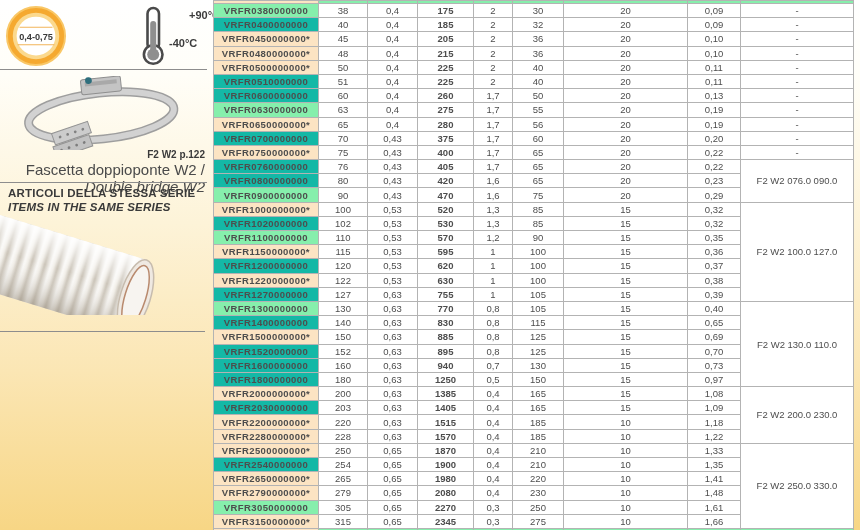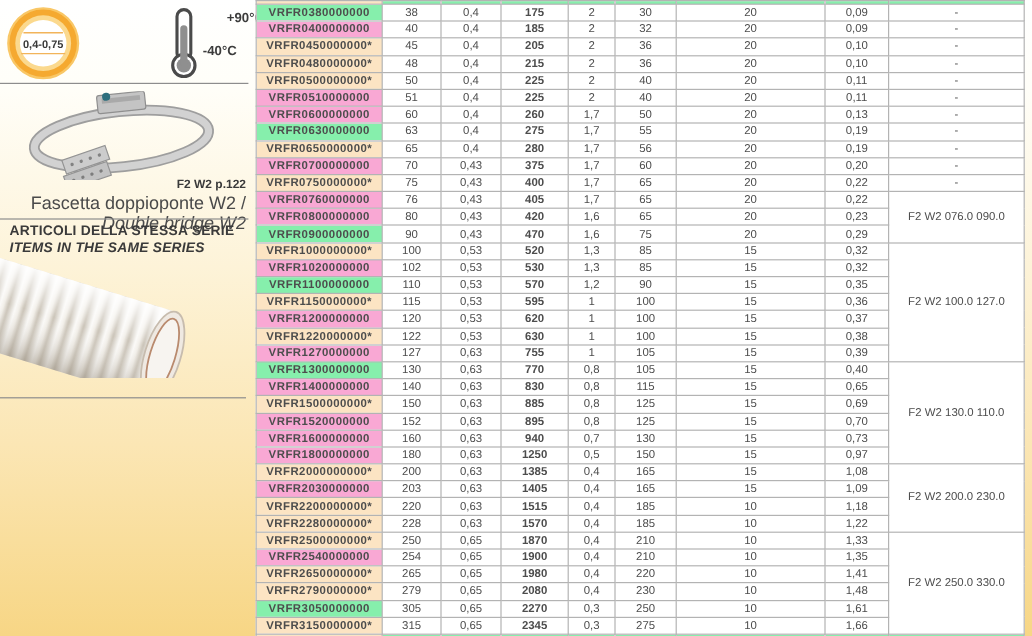--- a/index.html
+++ b/index.html
@@ -18,21 +18,21 @@
   .series-title{position:absolute;left:8px;font-size:11.5px;font-weight:bold;color:#3a3a3a;letter-spacing:0.2px;}
   .series-en{font-style:italic;}
   .vulcano{top:313px;width:200px;font-size:10px;font-weight:bold;}
   
   table.catalog{position:absolute;left:213px;top:0;width:640px;border-collapse:collapse;table-layout:fixed;background:#ffffff;}
   table.catalog td{border:1px solid #b3b3b3;font-size:9.5px;color:#4d4d4d;text-align:center;padding:0;
                    overflow:hidden;white-space:nowrap;vertical-align:middle;}
   td.code{text-align:left;padding-left:6px;font-weight:bold;color:#3e3e3e;font-size:9.5px;letter-spacing:0.4px;}
   td.boldcol{font-weight:bold;color:#323232;}
   td.groupcell{font-size:9.5px;color:#4d4d4d;}
-  .bg-green{background:#f9a8d4;}
+  .bg-green{background:#14b8a6;}
   .bg-star{background:#fce4c3;}
   .bg-white{background:#86efac;}
 </style>
 </head>
 <body>
 
 <div class="page">
 
   <div class="sidebar">
 

